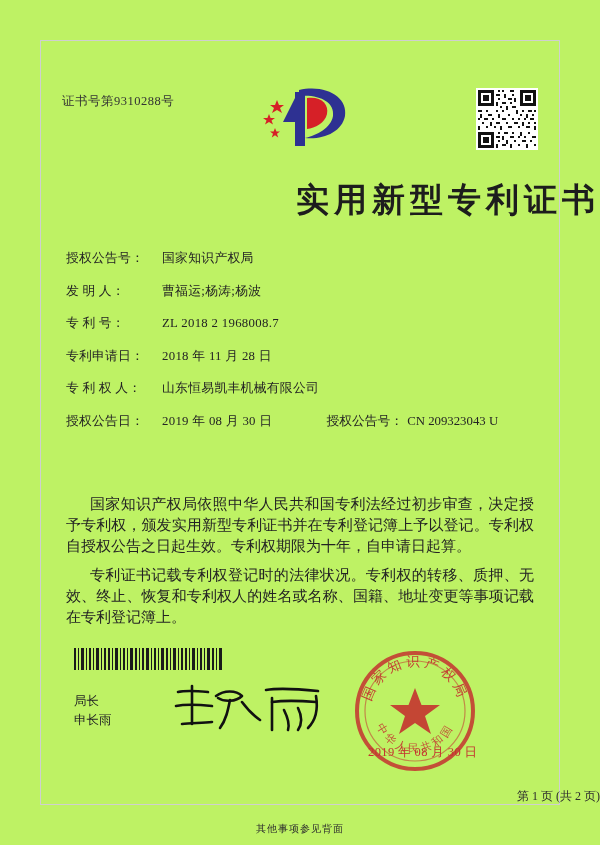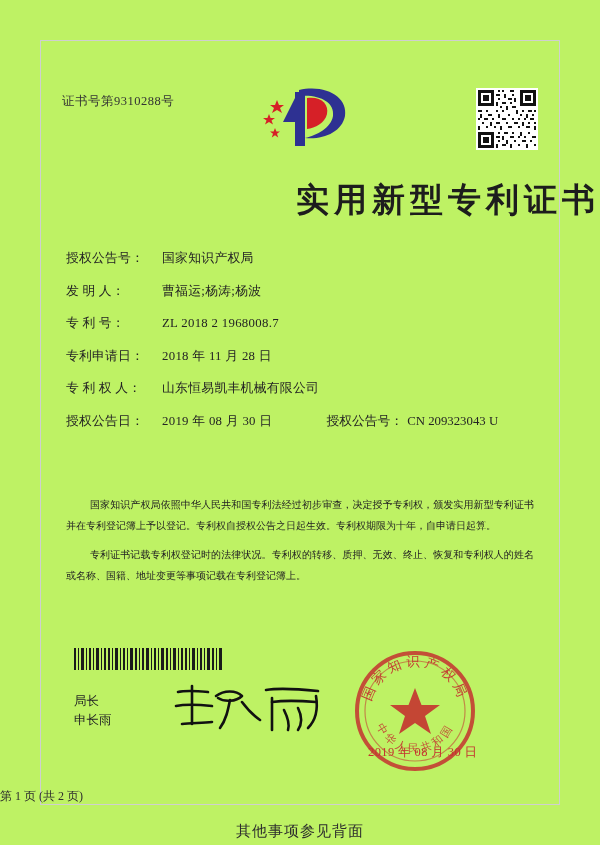--- a/index.html
+++ b/index.html
@@ -99,21 +99,21 @@
     margin-left: 4px;
     flex: 0 0 auto;
   }
 
   
   .body-text {
     position: absolute;
     left: 66px;
     top: 494px;
     width: 468px;
-    font-size: 10px;
+    font-size: 15px;
     line-height: 21px;
     color: #232323;
     text-align: justify;
   }
   .body-text p {
     margin: 0 0 8px 0;
     text-indent: 24px;
   }
 
   
@@ -157,30 +157,30 @@
     font-size: 12.5px;
     color: #c4332f;
     letter-spacing: 0.4px;
   }
 
   
   .page-num {
     position: absolute;
     left: 0; right: 0;
     top: 788px;
-    text-align: left;
+    text-align: right;
     font-size: 12px;
     color: #2d2d2d;
   }
   .footer-note {
     position: absolute;
     left: 0; right: 0;
     top: 822px;
     text-align: center;
-    font-size: 15px;
+    font-size: 10px;
     color: #2d2d2d;
     letter-spacing: 1px;
   }
 </style>
 </head>
 <body>
 
 <div class="page">
 
   <div class="border-frame"></div>

